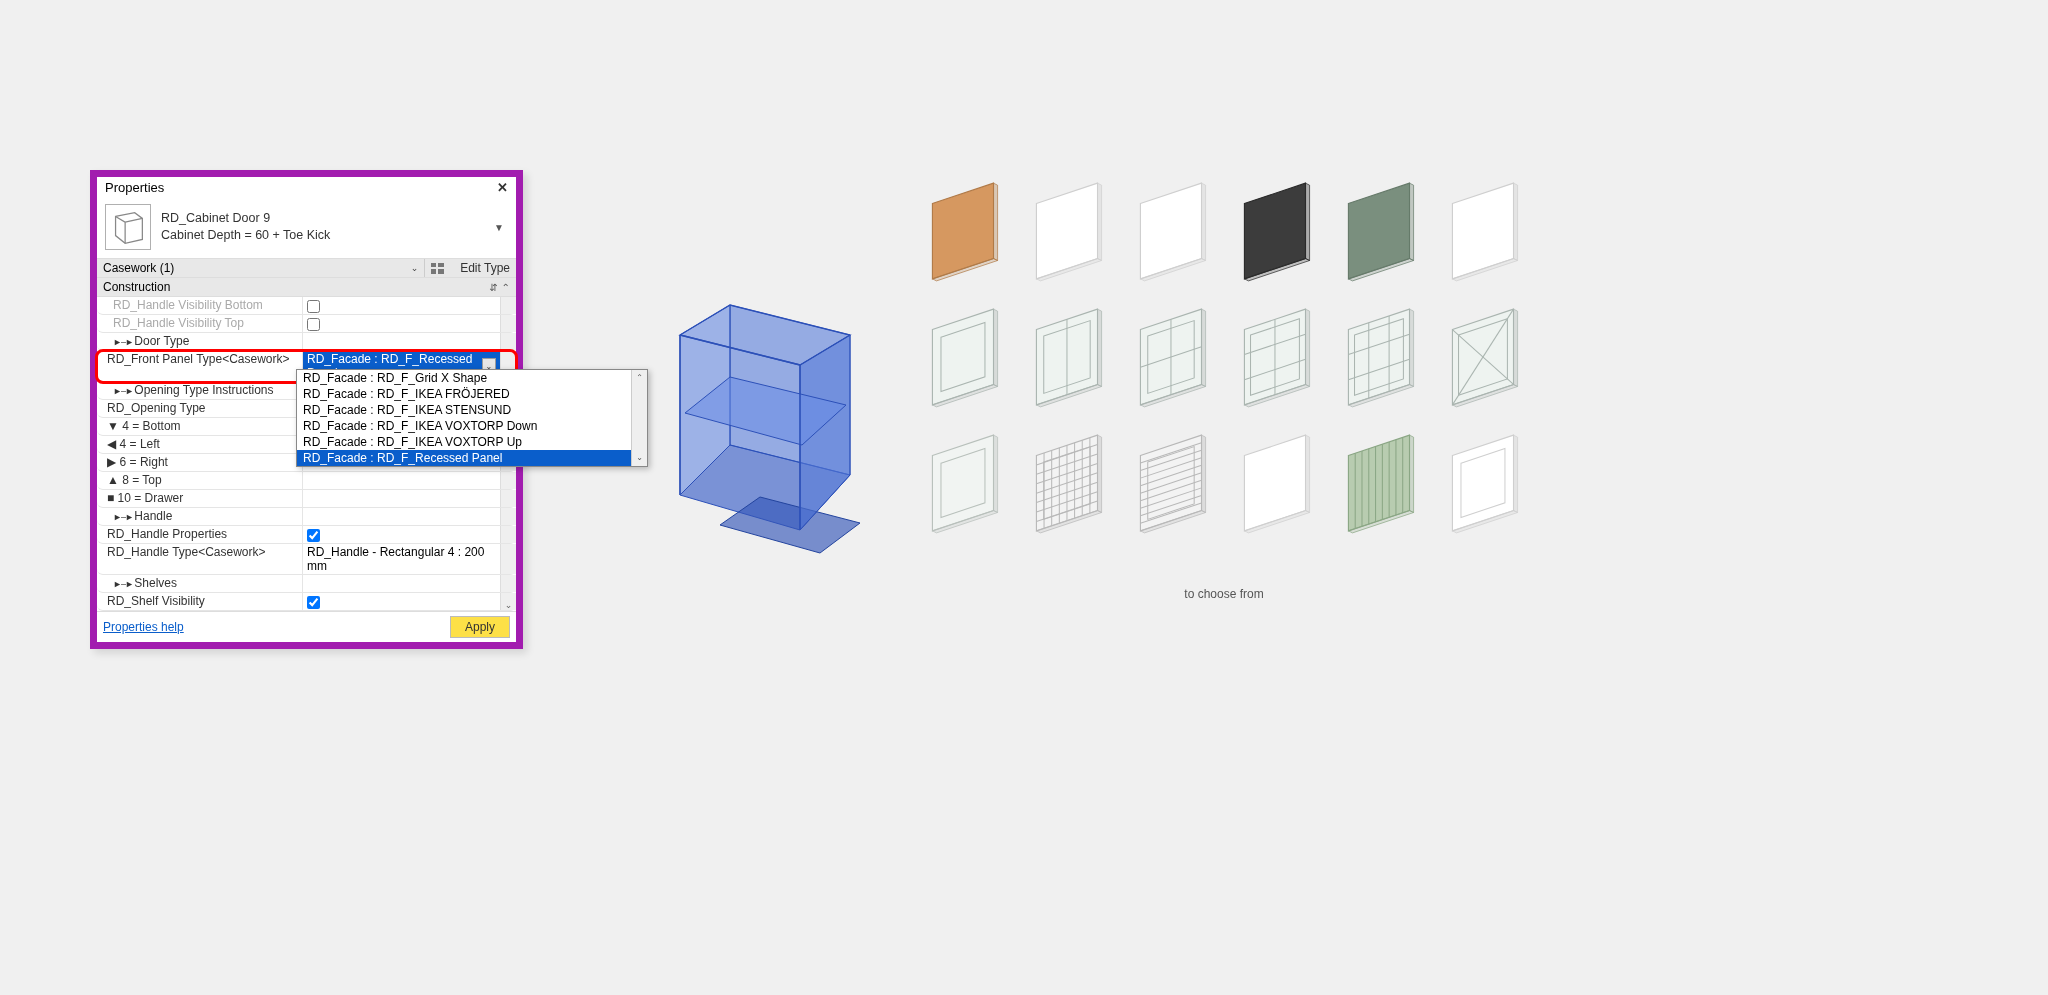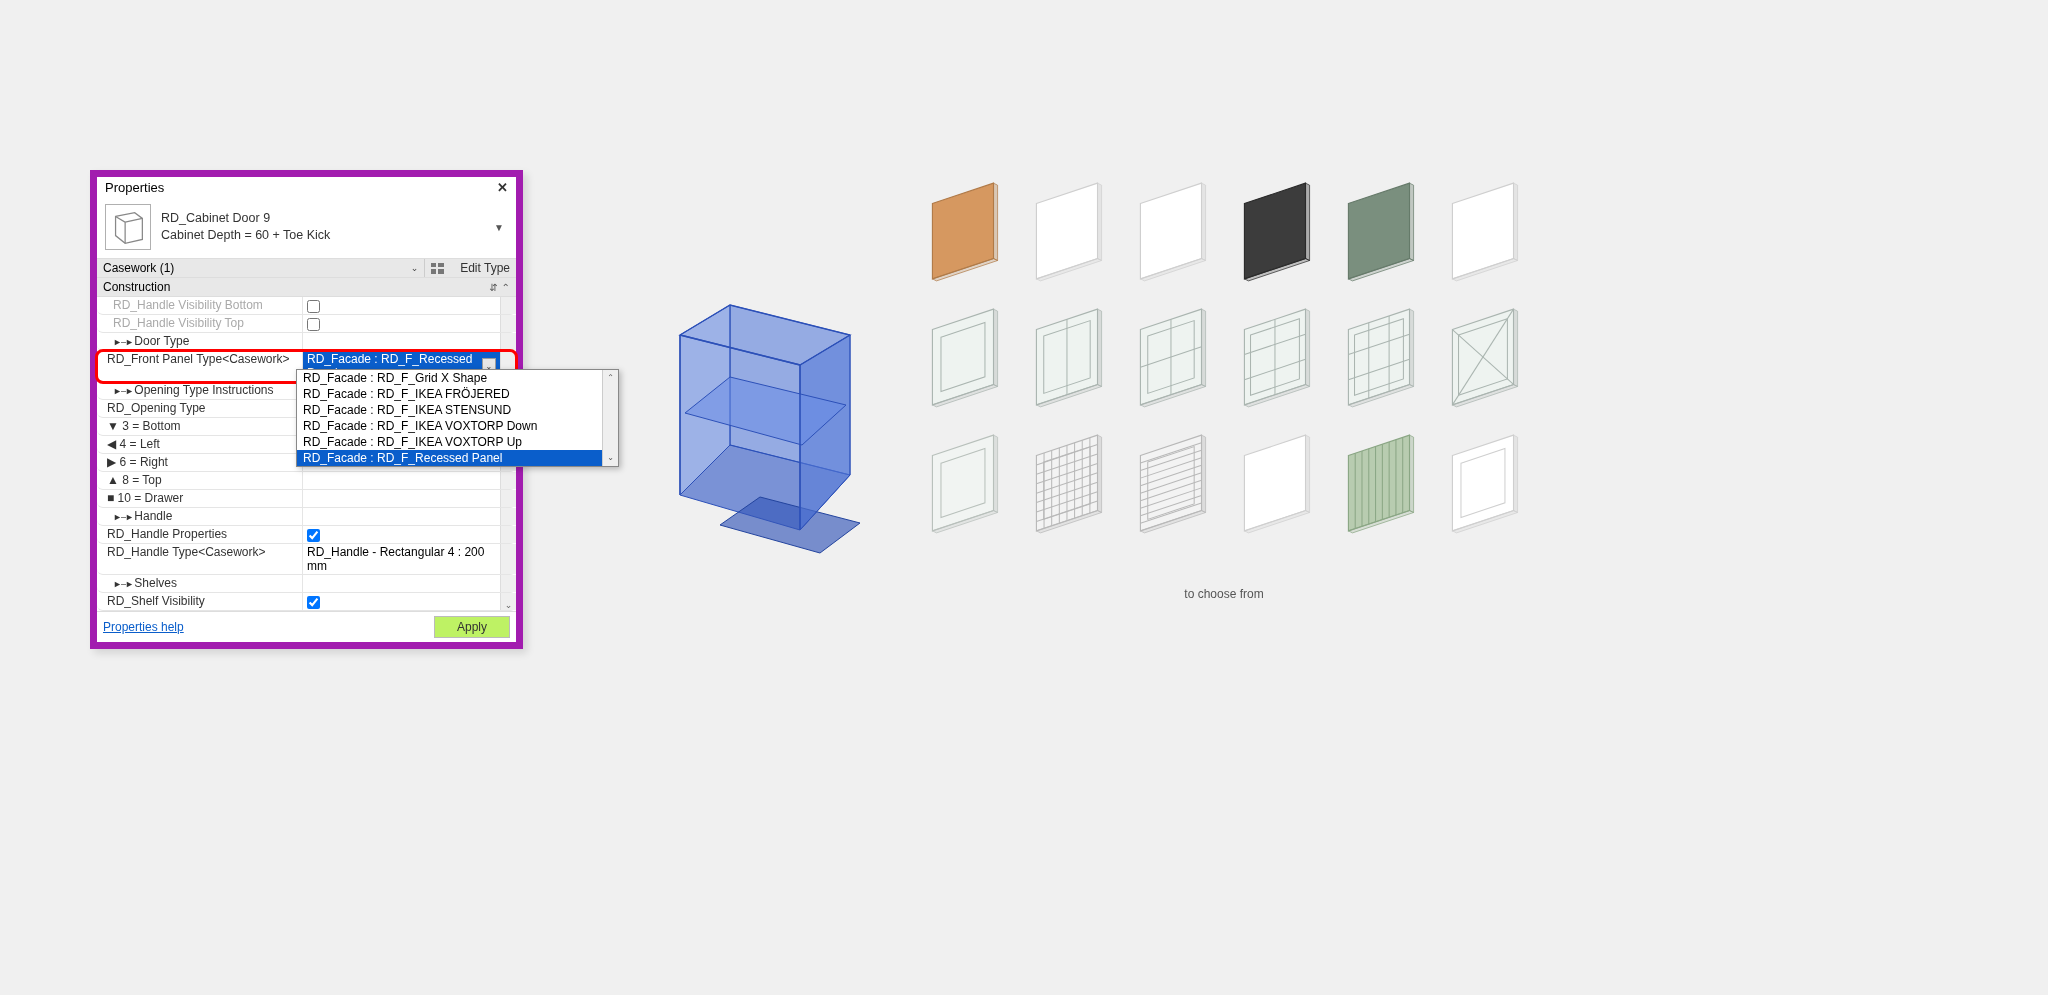--- a/index.html
+++ b/index.html
@@ -150,21 +150,21 @@
     background: #e6e6e6;
     border: 1px solid #9c9c9c;
     display:flex; align-items:center; justify-content:center;
     font-size: 8px; color:#333;
   }
   
   .dropdown {
     position: absolute;
     left: 296px;
     top: 369px;
-    width: 323px;
+    width: 352px;
     background: #fff;
     border: 1px solid #888;
     box-shadow: 2px 2px 6px rgba(0,0,0,0.25);
     font-size: 12px;
     z-index: 20;
   }
   .dropdown .dd-item {
     padding: 1px 6px;
     white-space: nowrap;
     cursor: pointer;
@@ -178,23 +178,23 @@
   .dropdown .dd-scroll-gutter .down { position:absolute; bottom:0; left:0; right:0;}
   .props-footer {
     display: flex;
     justify-content: space-between;
     align-items: center;
     padding: 4px 6px;
     border-top: 1px solid #ddd;
   }
   .props-footer a { color: #0a5ecb; text-decoration: underline; font-size: 12px; }
   .apply-btn {
-    background: #bef264;
+    background: #fde047;
     border: 1px solid #bbb;
-    padding: 3px 22px;
+    padding: 3px 14px;
     font-size: 12px;
     color: #333;
     cursor: pointer;
   }
   .arrow-group::before { content: "►‒► "; font-size:9px; letter-spacing:-1px; color:#333;}
   
   .cab3d {
     position:absolute;
     left: 660px;
     top: 295px;
@@ -297,21 +297,21 @@
       <div class="label indent arrow-group">Opening Type Instructions</div>
       <div class="value"></div>
       <div class="scroll-gutter"></div>
     </div>
     <div class="row">
       <div class="label">RD_Opening Type</div>
       <div class="value"></div>
       <div class="scroll-gutter"></div>
     </div>
     <div class="row">
-      <div class="label">▼ <span>3 = Bottom</span></div>
+      <div class="label">▼ <span>4 = Bottom</span></div>
       <div class="value"></div>
       <div class="scroll-gutter"></div>
     </div>
     <div class="row">
       <div class="label">◀ <span>4 = Left</span></div>
       <div class="value"></div>
       <div class="scroll-gutter"></div>
     </div>
     <div class="row">
       <div class="label">▶ <span>6 = Right</span></div>

